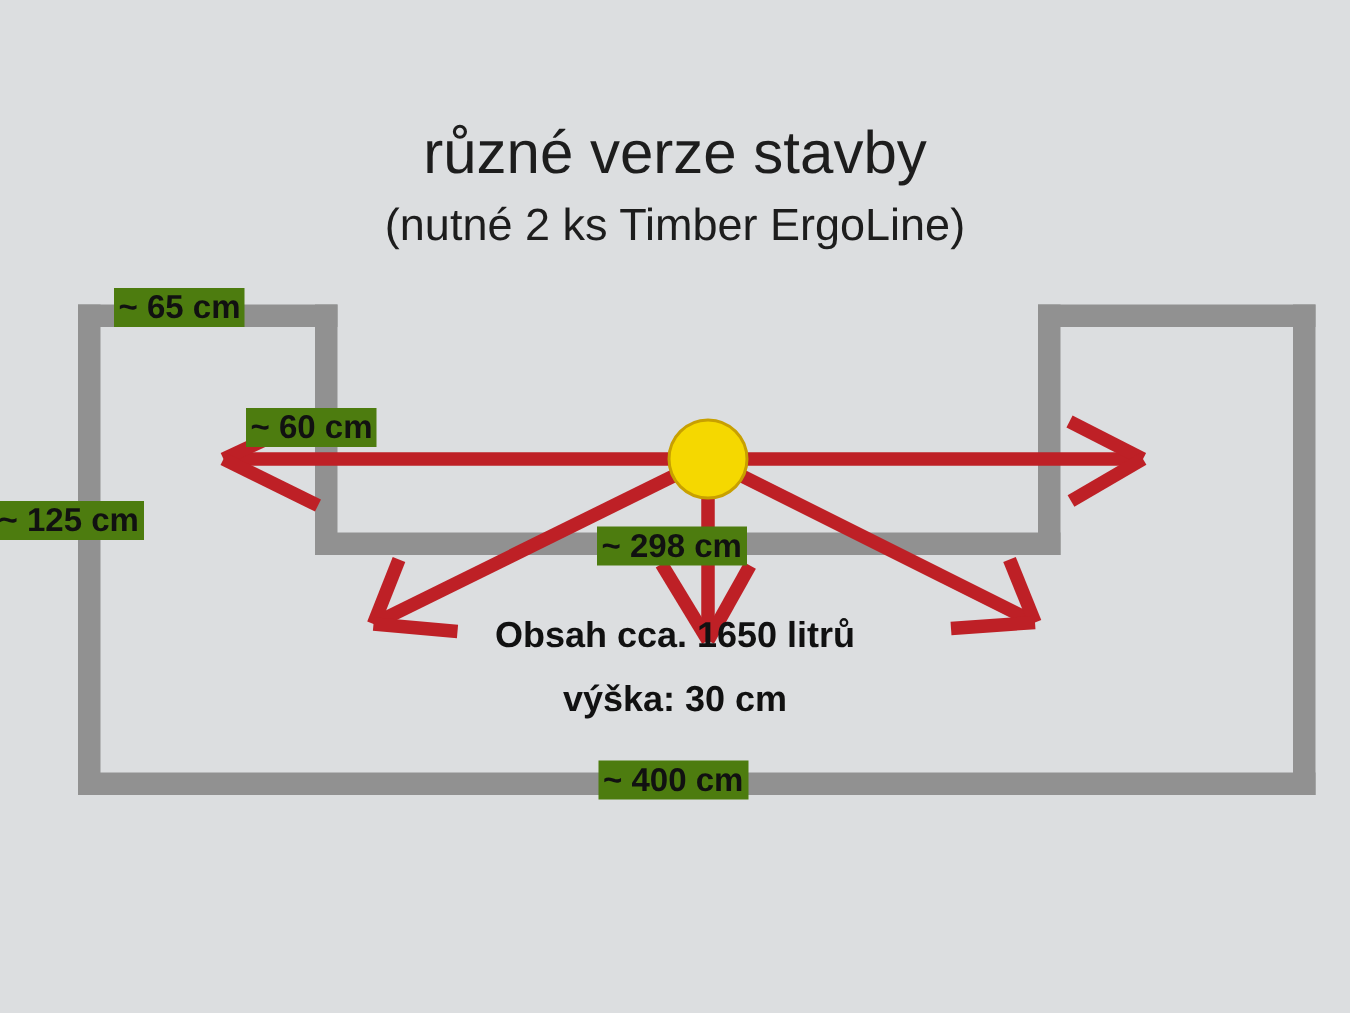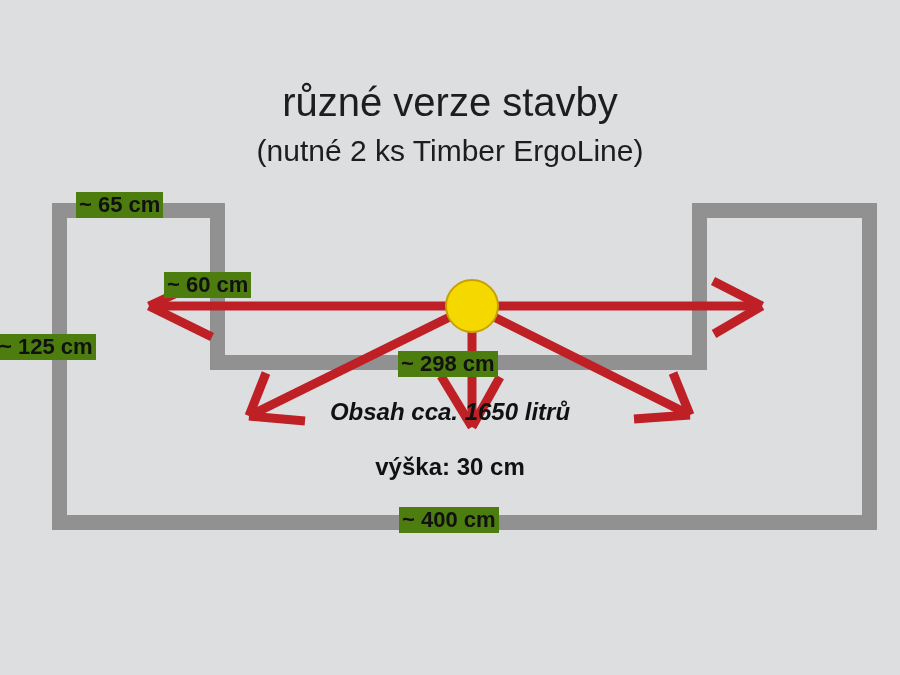--- a/index.html
+++ b/index.html
@@ -62,21 +62,21 @@
     color: #111111;
     white-space: nowrap;
     text-align: center;
     line-height: 30px;
   }
   #label-65 { left: 76px; top: 192px; }
   #label-125 { left: -4px; top: 334px; }
   #label-60 { left: 164px; top: 272px; }
   #label-175 { left: 398px; top: 351px; }
   #label-300 { left: 399px; top: 507px; }
-  #note-volume { left: 0px; top: 397px; width: 900px; font-style: italic; }
+  #note-volume { left: 0px; top: 409px; width: 900px; }
   #note-height { left: 0px; top: 452px; width: 900px; }
 </style>
 </head>
 <body>
 
 <div id="stage">
 
   <div class="title" id="title-main">různé verze stavby</div>
   <div class="title" id="title-sub">(nutné 2 ks Timber ErgoLine)</div>
 

